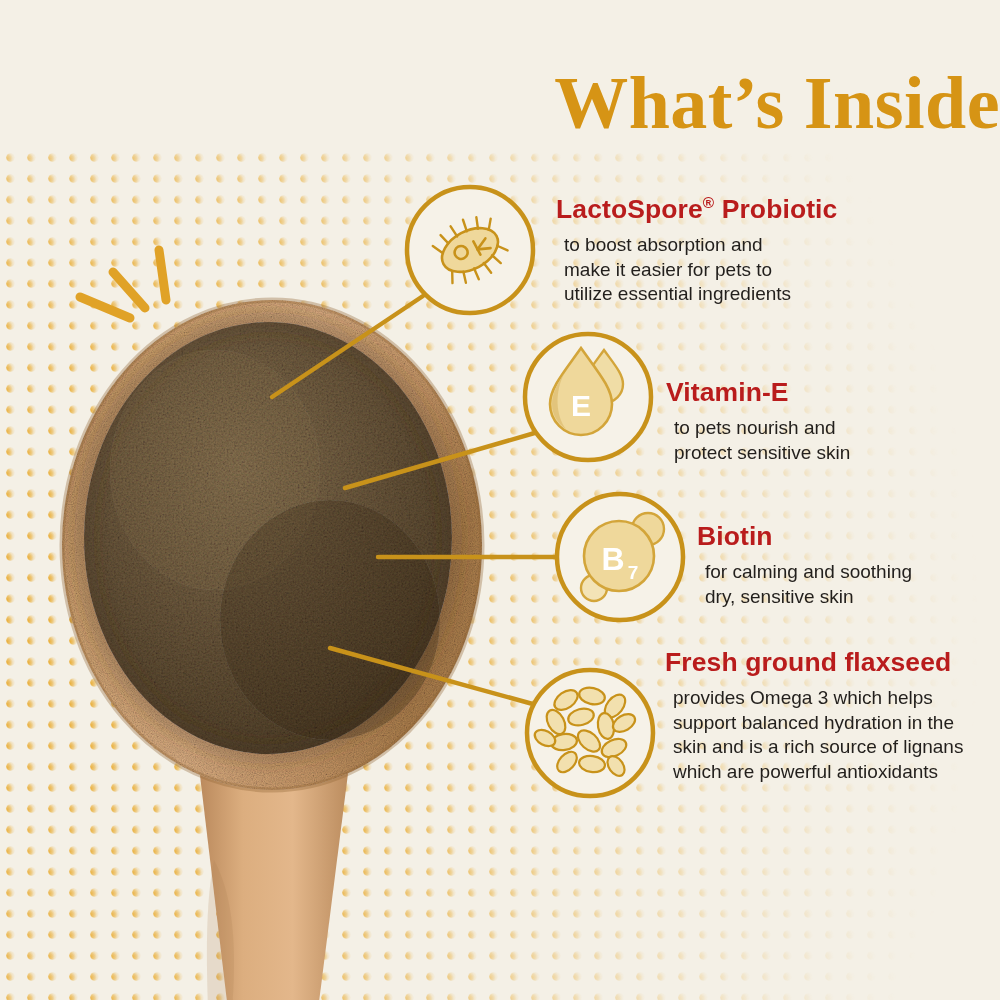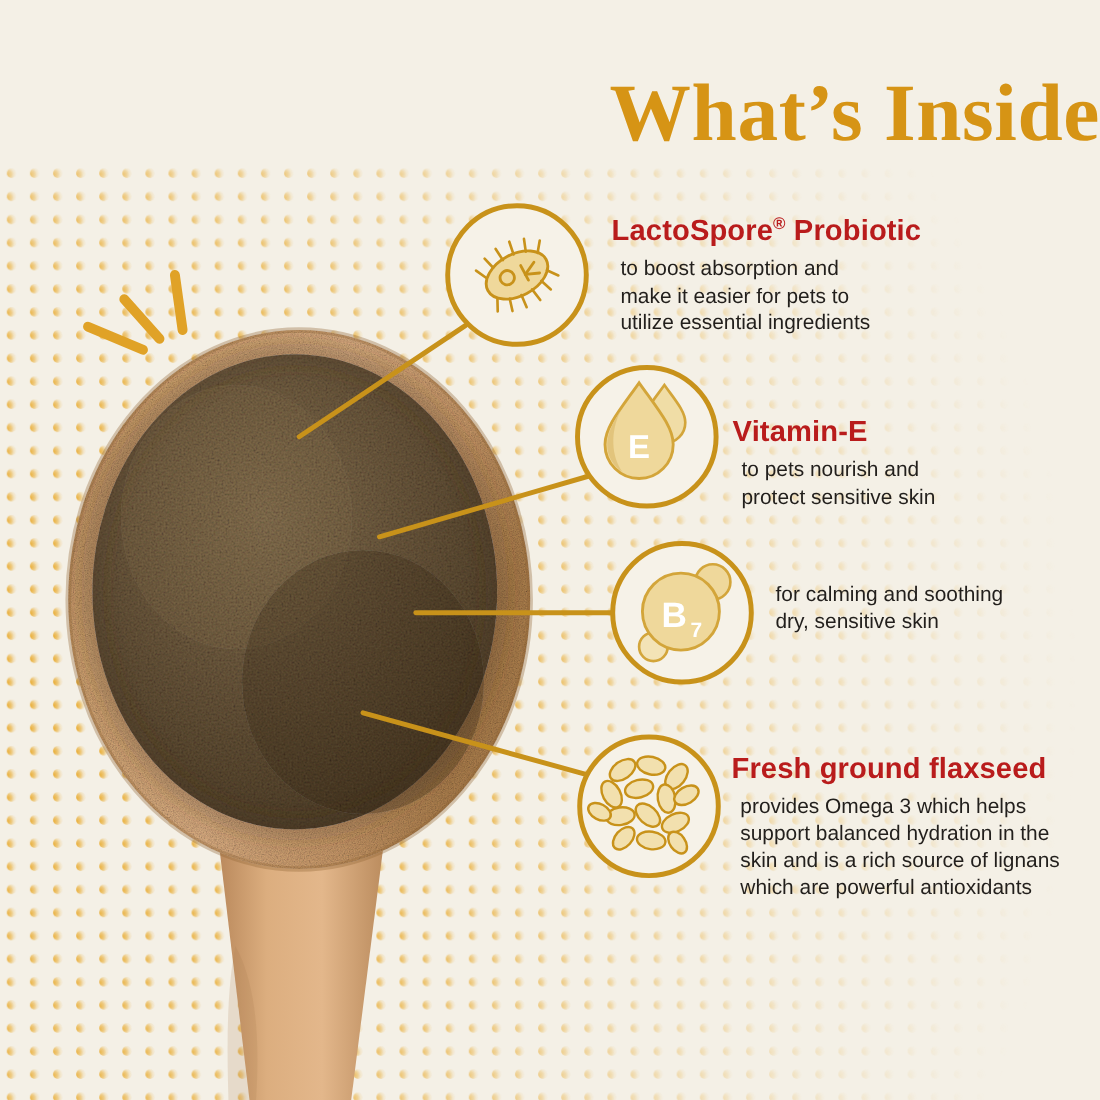--- a/index.html
+++ b/index.html
@@ -50,21 +50,21 @@
   #c1 .body{font-size:19px;line-height:24.5px;}
 
   #c2{left:666px;top:377px;}
   #c2 .head{font-size:26.5px;}
   #c2 .body{font-size:19px;line-height:24.5px;}
 
   #c3{left:697px;top:521px;}
   #c3 .head{font-size:26.5px;}
   #c3 .body{font-size:19px;line-height:24.5px;}
 
-  #c4{left:665px;top:683px;}
+  #c4{left:665px;top:647px;}
   #c4 .head{font-size:26.5px;}
   #c4 .body{font-size:19px;line-height:24.5px;}
 
   sup.reg{font-size:.58em;vertical-align:super;line-height:0;}
 </style>
 </head>
 <body>
 
 <div id="stage">
 
@@ -245,20 +245,21 @@
 
   <div class="callout" id="c2">
     <div class="head">Vitamin-E</div>
     <div class="body">
       <div>to pets nourish and</div>
       <div>protect sensitive skin</div>
     </div>
   </div>
 
   <div class="callout" id="c3">
+    <div class="head">Biotin</div>
     <div class="body">
       <div>for calming and soothing</div>
       <div>dry, sensitive skin</div>
     </div>
   </div>
 
   <div class="callout" id="c4">
     <div class="head">Fresh ground flaxseed</div>
     <div class="body">
       <div>provides Omega 3 which helps</div>

